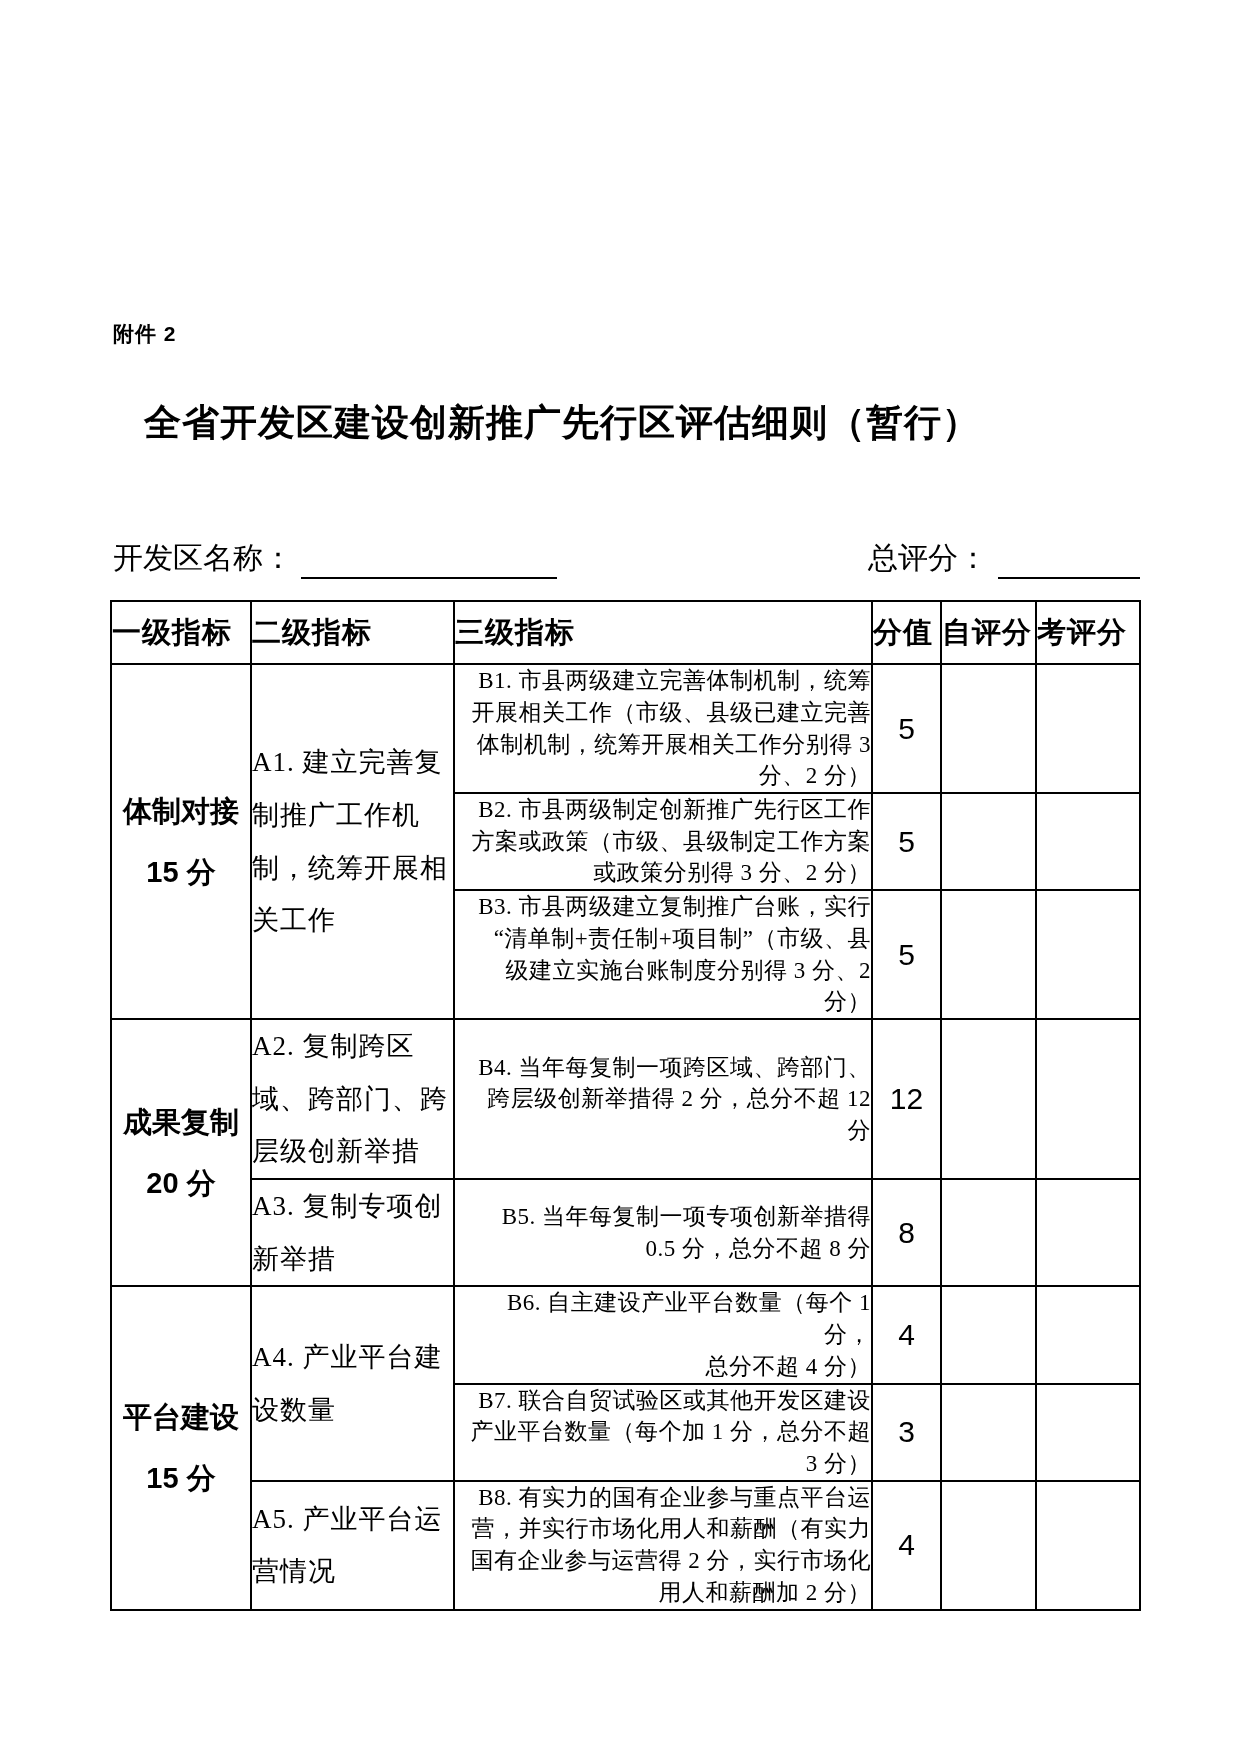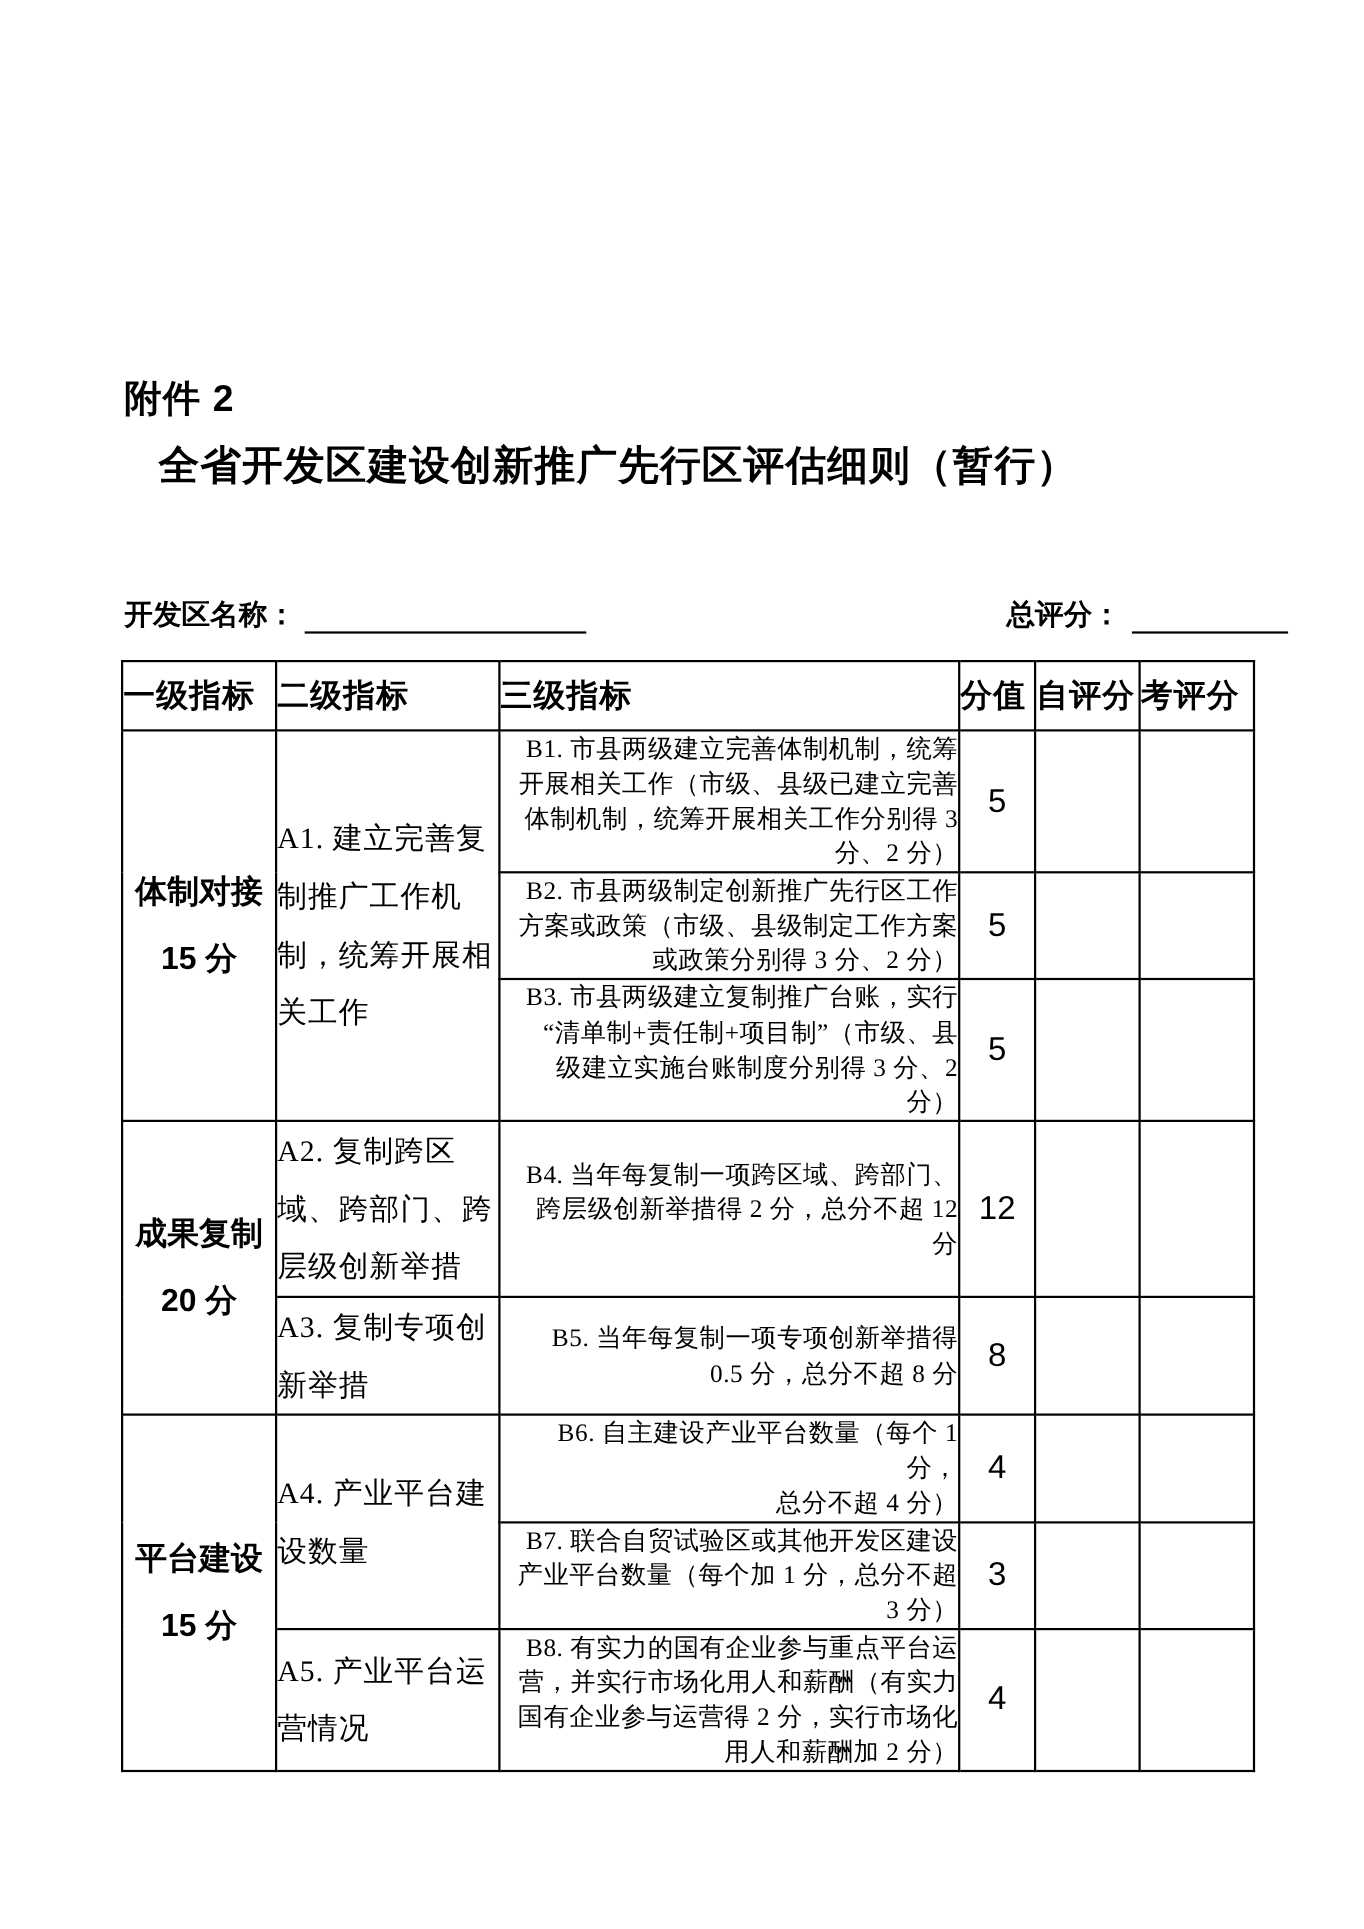--- a/index.html
+++ b/index.html
@@ -5,32 +5,32 @@
   html,body{margin:0;padding:0;background:#888;}
   .page{
     position:relative;
     width:1240px;height:1754px;
     background:#ffffff;
     color:#000;
     font-family:"Liberation Sans",sans-serif;
     overflow:hidden;
   }
   .attachment{
-    position:absolute;left:113px;top:340px;
-    font-size:34px;font-weight:bold;letter-spacing:1px;
+    position:absolute;left:113px;top:320px;
+    font-size:21px;font-weight:bold;letter-spacing:1px;
   }
   .doc-title{
     position:absolute;left:0;right:116px;top:398px;
     text-align:center;
     font-size:37px;font-weight:bold;letter-spacing:1px;
     white-space:nowrap;
   }
-  .form-line{position:absolute;top:538px;left:0;right:0;height:44px;font-weight:bold;font-size:26px;}
+  .form-line{position:absolute;top:538px;left:0;right:0;height:44px;font-weight:normal;font-size:30px;}
   .zone-name{position:absolute;left:113px;top:0;display:flex;align-items:flex-end;}
-  .total-score{position:absolute;left:868px;top:0;display:flex;align-items:flex-end;margin-left:47px;}
+  .total-score{position:absolute;left:868px;top:0;display:flex;align-items:flex-end;}
   .blank-line{display:inline-block;border-bottom:2px solid #000;height:36px;}
   .blank-line.zone{width:256px;margin-left:8px;}
   .blank-line.total{width:142px;margin-left:10px;}
 
   table.rubric{
     position:absolute;left:110px;top:600px;
     width:1029px;
     border-collapse:collapse;table-layout:fixed;
   }
   table.rubric td{

